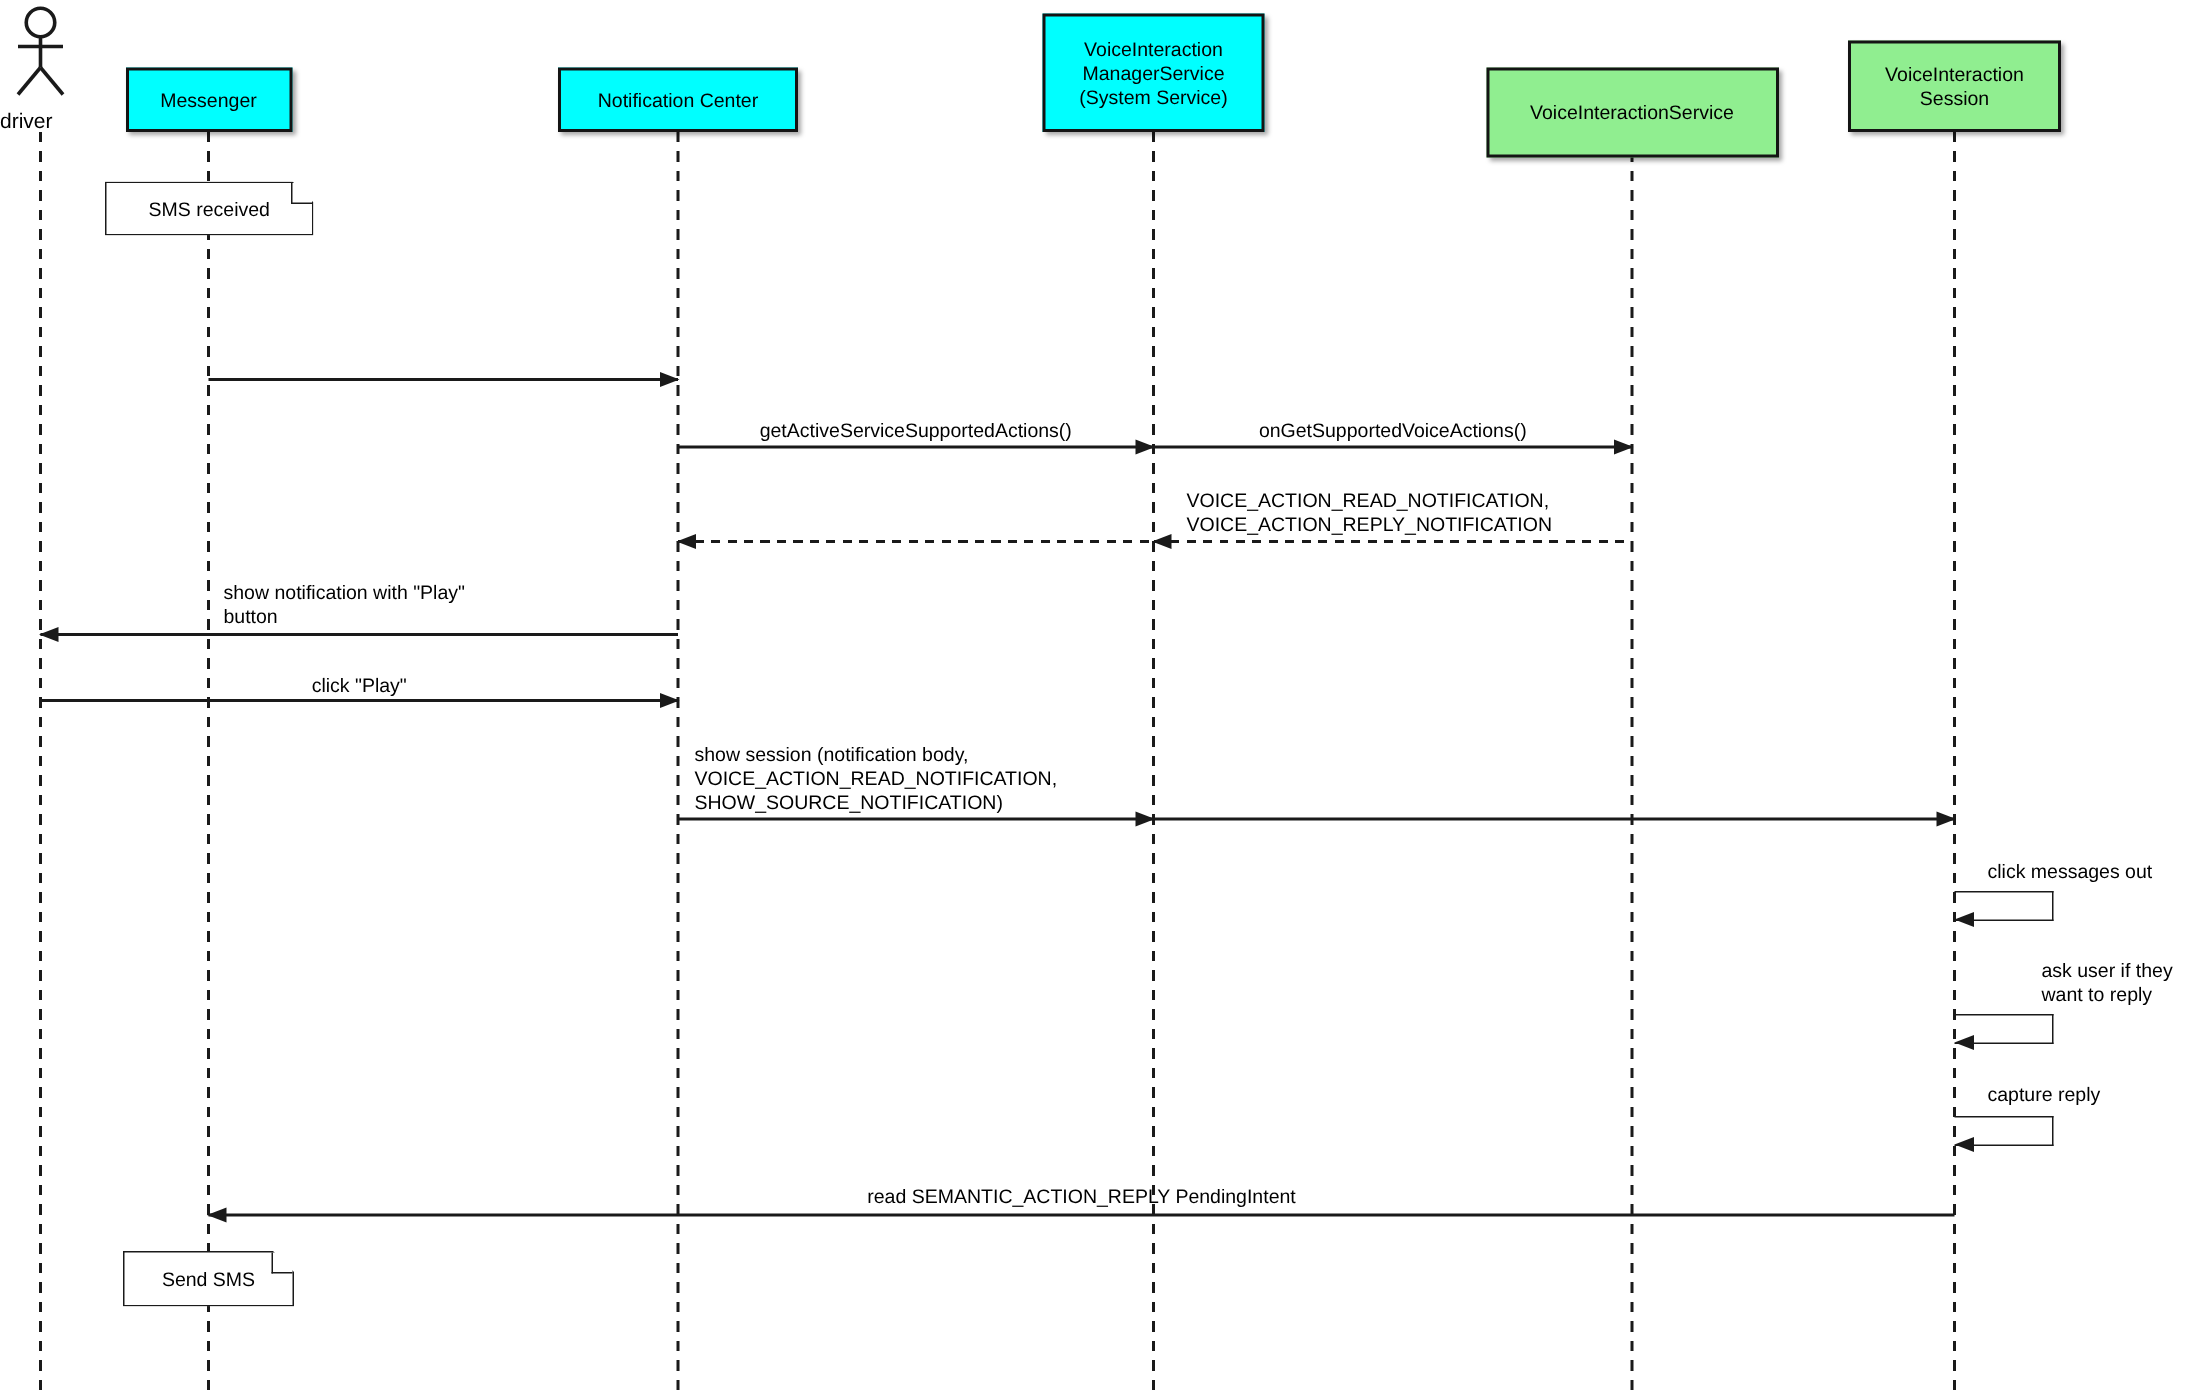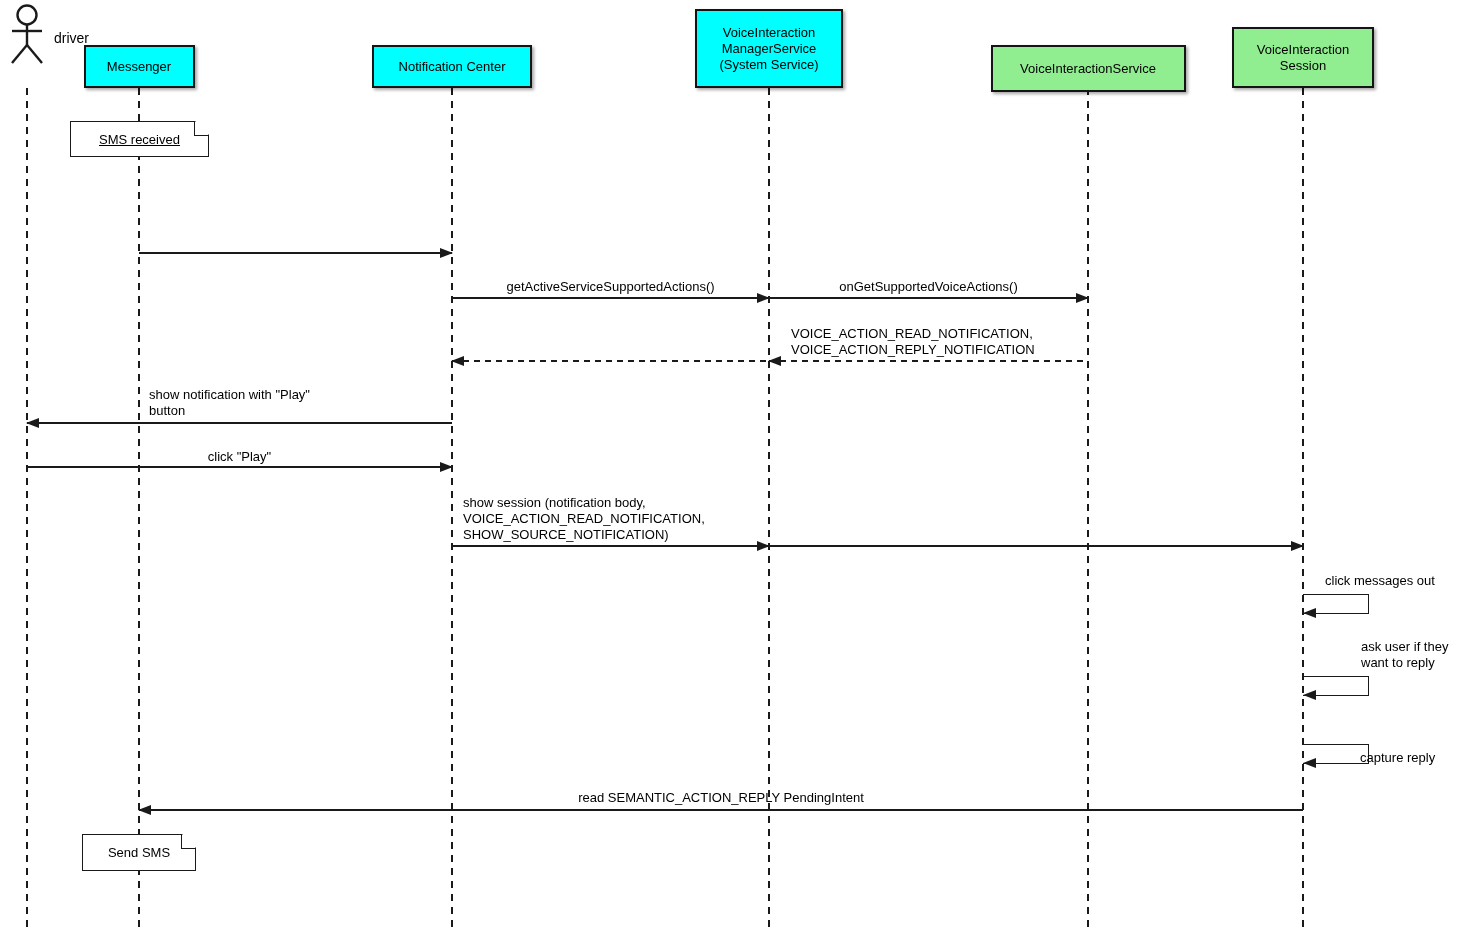--- a/index.html
+++ b/index.html
@@ -10,21 +10,21 @@
   .pbox {
     position:absolute; box-sizing:border-box; border:2.2px solid #141414;
     display:flex; align-items:center; justify-content:center; text-align:center;
     font-size:13px; line-height:16px; white-space:pre-line; z-index:3;
     box-shadow:2px 2px 3px rgba(0,0,0,0.35);
   }
   .lifeline {
     position:absolute; width:2px; z-index:1;
     background:repeating-linear-gradient(to bottom,#1a1a1a 0 7px,transparent 7px 13px);
   }
-  .actor { position:absolute; display:flex; align-items:center; z-index:3; }
+  .actor { position:absolute; display:flex; flex-direction:column; align-items:flex-start; z-index:3; }
   .actor-label { font-size:14px; line-height:16px; margin-top:1px; }
   .mline { position:absolute; height:1.5px; z-index:2; }
   .solid { background:#1a1a1a; }
   .dashed { background:repeating-linear-gradient(to right,#1a1a1a 0 6px,transparent 6px 11px); }
   .arrow-right {
     position:absolute; right:-1px; top:-4.4px; width:0; height:0;
     border-top:5px solid transparent; border-bottom:5px solid transparent;
     border-left:13px solid #1a1a1a;
   }
   .arrow-left {
@@ -68,21 +68,21 @@
     </div>
     <div class="lifeline" style="left: 26px; top: 88px; height: 841px;"></div>
     <div class="pbox" style="left: 83.5px; top: 45px; width: 111px; height: 43px; background: rgb(0, 255, 255);">Messenger</div>
     <div class="lifeline" style="left: 138px; top: 88px; height: 841px;"></div>
     <div class="pbox" style="left: 372px; top: 45px; width: 160px; height: 43px; background: rgb(0, 255, 255);">Notification Center</div>
     <div class="lifeline" style="left: 451px; top: 88px; height: 841px;"></div>
     <div class="pbox" style="left: 695px; top: 9px; width: 148px; height: 79px; background: rgb(0, 255, 255);">VoiceInteraction
 ManagerService
 (System Service)</div>
     <div class="lifeline" style="left: 768px; top: 88px; height: 841px;"></div>
-    <div class="pbox" style="left: 990.5px; top: 45px; width: 195px; height: 47px; background: rgb(144, 238, 144);">VoiceInteractionService</div>
+    <div class="pbox" style="left: 990.5px; top: 45px; width: 195px; height: 60px; background: rgb(144, 238, 144);">VoiceInteractionService</div>
     <div class="lifeline" style="left: 1087px; top: 88px; height: 841px;"></div>
     <div class="pbox" style="left: 1232px; top: 27px; width: 142px; height: 61px; background: rgb(144, 238, 144);">VoiceInteraction
 Session</div>
     <div class="lifeline" style="left: 1302px; top: 88px; height: 841px;"></div>
     <div class="mline solid" style="left: 139px; top: 252px; width: 313px;">
       <div class="arrow-right"></div>
     </div>
     <div class="mline solid" style="left: 452px; top: 297px; width: 317px;">
       <div class="arrow-right"></div>
     </div>
@@ -126,22 +126,22 @@
     </div>
     <div class="msg-label" style="left: 1325px; top: 573px;">click messages out</div>
     <div class="selfmsg" style="left: 1303px; top: 676px; width: 66px; height: 20px;">
       <div class="arrow-left"></div>
     </div>
     <div class="msg-label" style="left: 1325px; top: 639px; margin-left: 36px;">ask user if they
 want to reply</div>
     <div class="selfmsg" style="left: 1303px; top: 744px; width: 66px; height: 20px;">
       <div class="arrow-left"></div>
     </div>
-    <div class="msg-label" style="left: 1360px; top: 722px; margin-top: 28px;">capture reply</div>
-    <div class="note" style="left: 70px; top: 121px; width: 139px; height: 36px; text-decoration: underline;">
+    <div class="msg-label" style="left: 1325px; top: 722px;">capture reply</div>
+    <div class="note" style="left: 70px; top: 121px; width: 139px; height: 36px;">
       <div class="note-fold"></div>
       <span>SMS received</span>
     </div>
     <div class="note" style="left: 82px; top: 834px; width: 114px; height: 37px;">
       <div class="note-fold"></div>
       <span>Send SMS</span>
     </div>
   </div>
 
 </body></html>

